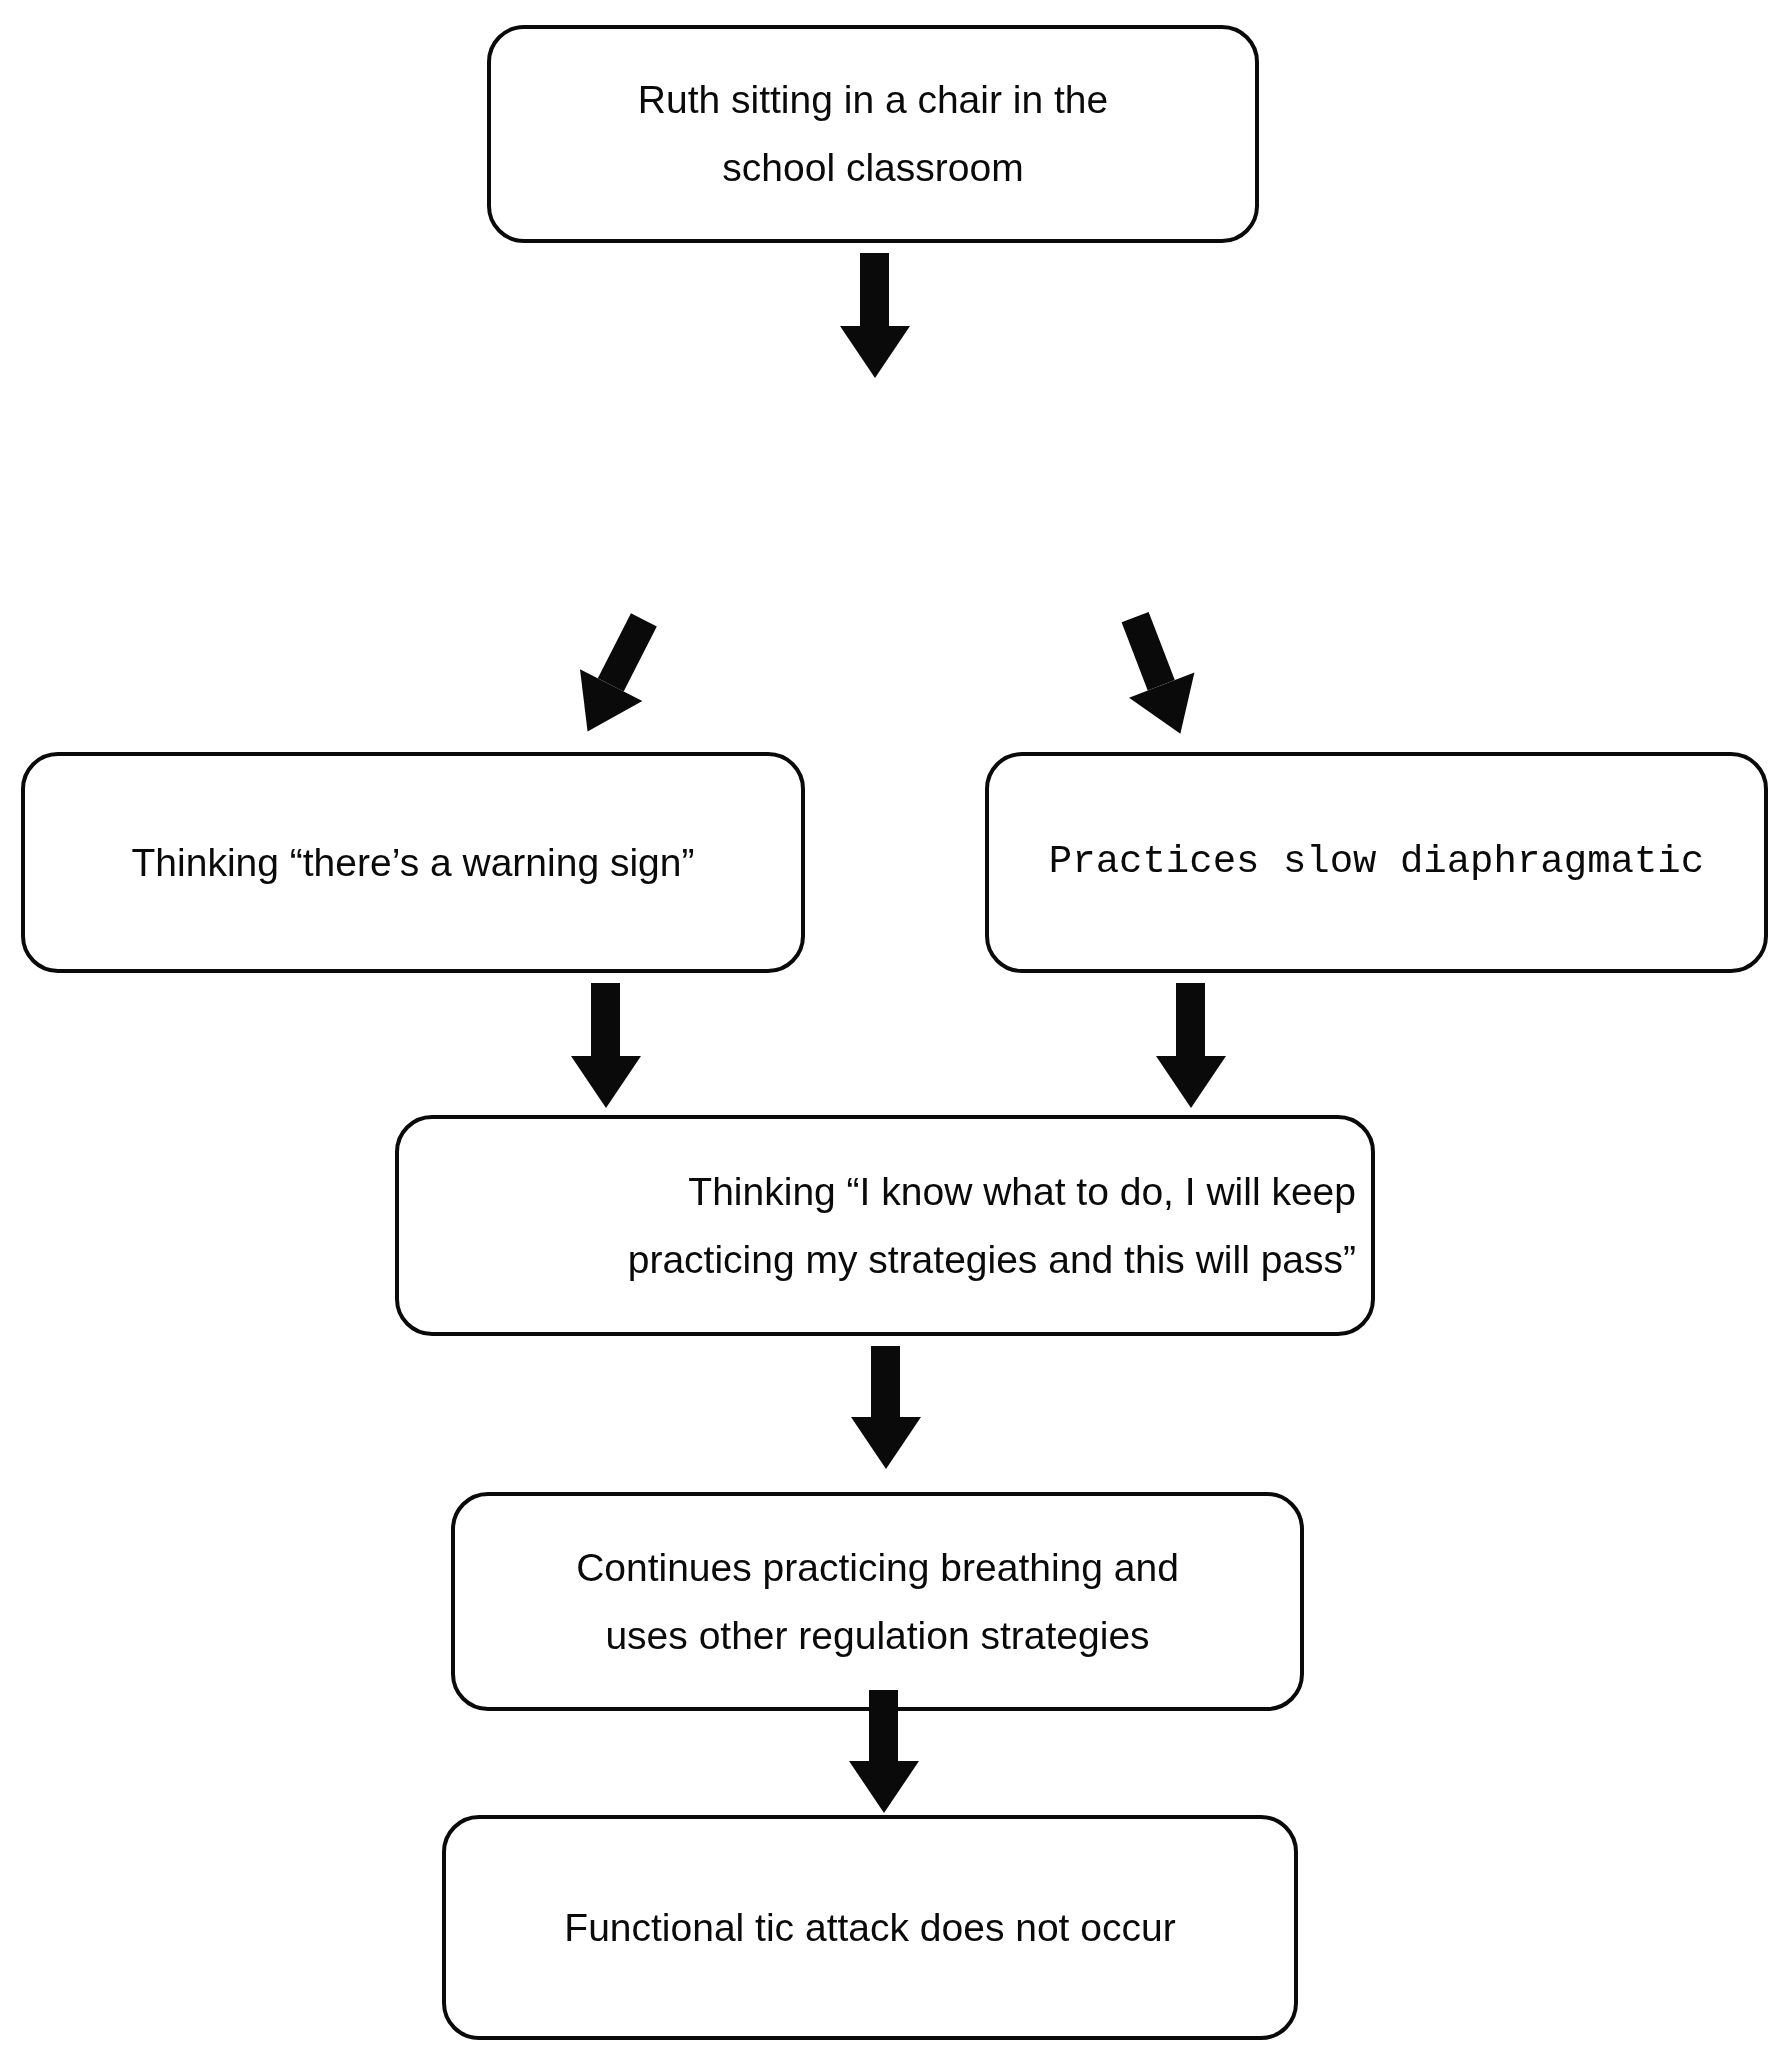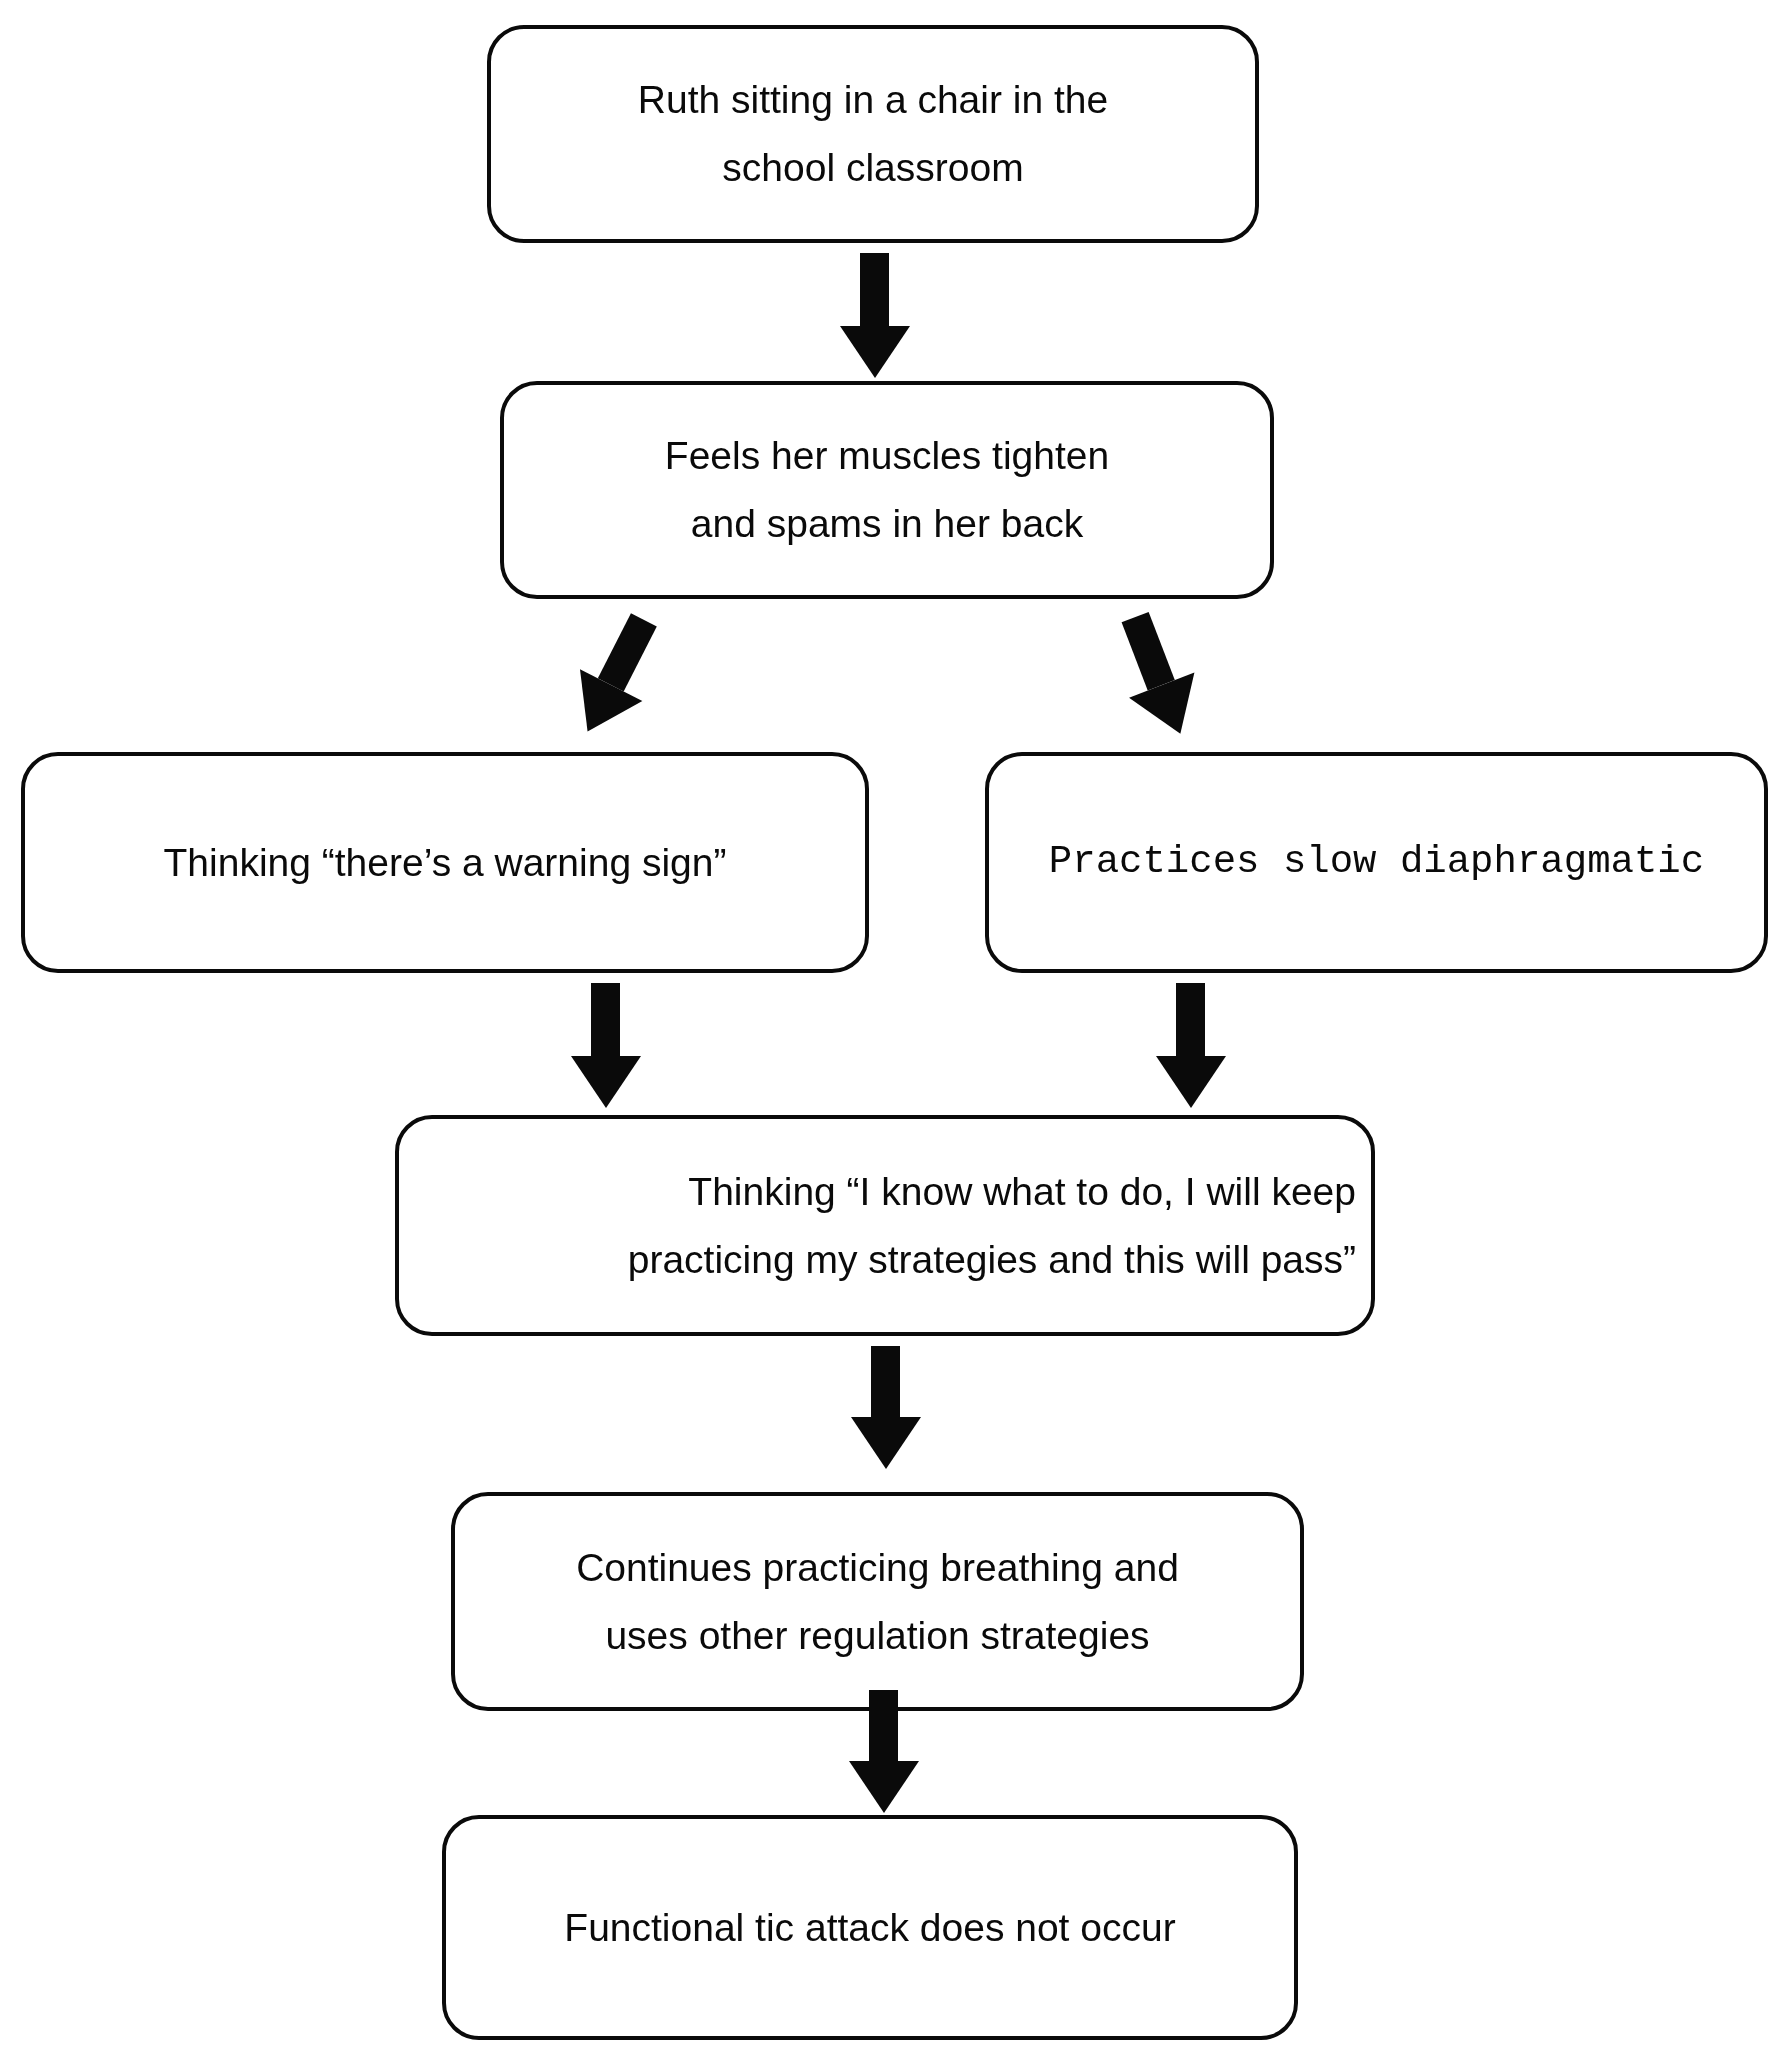--- a/index.html
+++ b/index.html
@@ -63,36 +63,32 @@
   <div class="node" style="left:487px; top:25px; width:772px; height:218px;">
     <span class="line">Ruth sitting in a chair in the</span>
     <span class="line">school classroom</span>
   </div>
 
   <div class="arrow" style="left:840px; top:253px;">
     <div class="shaft" style="height:73px;"></div>
     <div class="head"></div>
   </div>
 
-  <div class="node" style="left:500px; top:381px; width:774px; height:218px;">
-    <span class="line">Feels her muscles tighten</span>
-    <span class="line">and spams in her back</span>
-  </div>
 
   <div class="arrow rot-left" style="left:581px; top:613px;">
     <div class="shaft" style="height:73px;"></div>
     <div class="head"></div>
   </div>
 
   <div class="arrow rot-right" style="left:1123px; top:613px;">
     <div class="shaft" style="height:73px;"></div>
     <div class="head"></div>
   </div>
 
-  <div class="node" style="left:21px; top:752px; width:848px; height:221px;">
+  <div class="node" style="left:21px; top:752px; width:784px; height:221px;">
     <span class="line">Thinking “there’s a warning sign”</span>
     <span class="line"></span>
   </div>
 
   <div class="node" style="left:985px; top:752px; width:783px; height:221px;font-family:Liberation Mono, monospace;">
     <span class="line">Practices slow diaphragmatic</span>
   </div>
 
   <div class="arrow" style="left:571px; top:983px;">
     <div class="shaft" style="height:73px;"></div>

